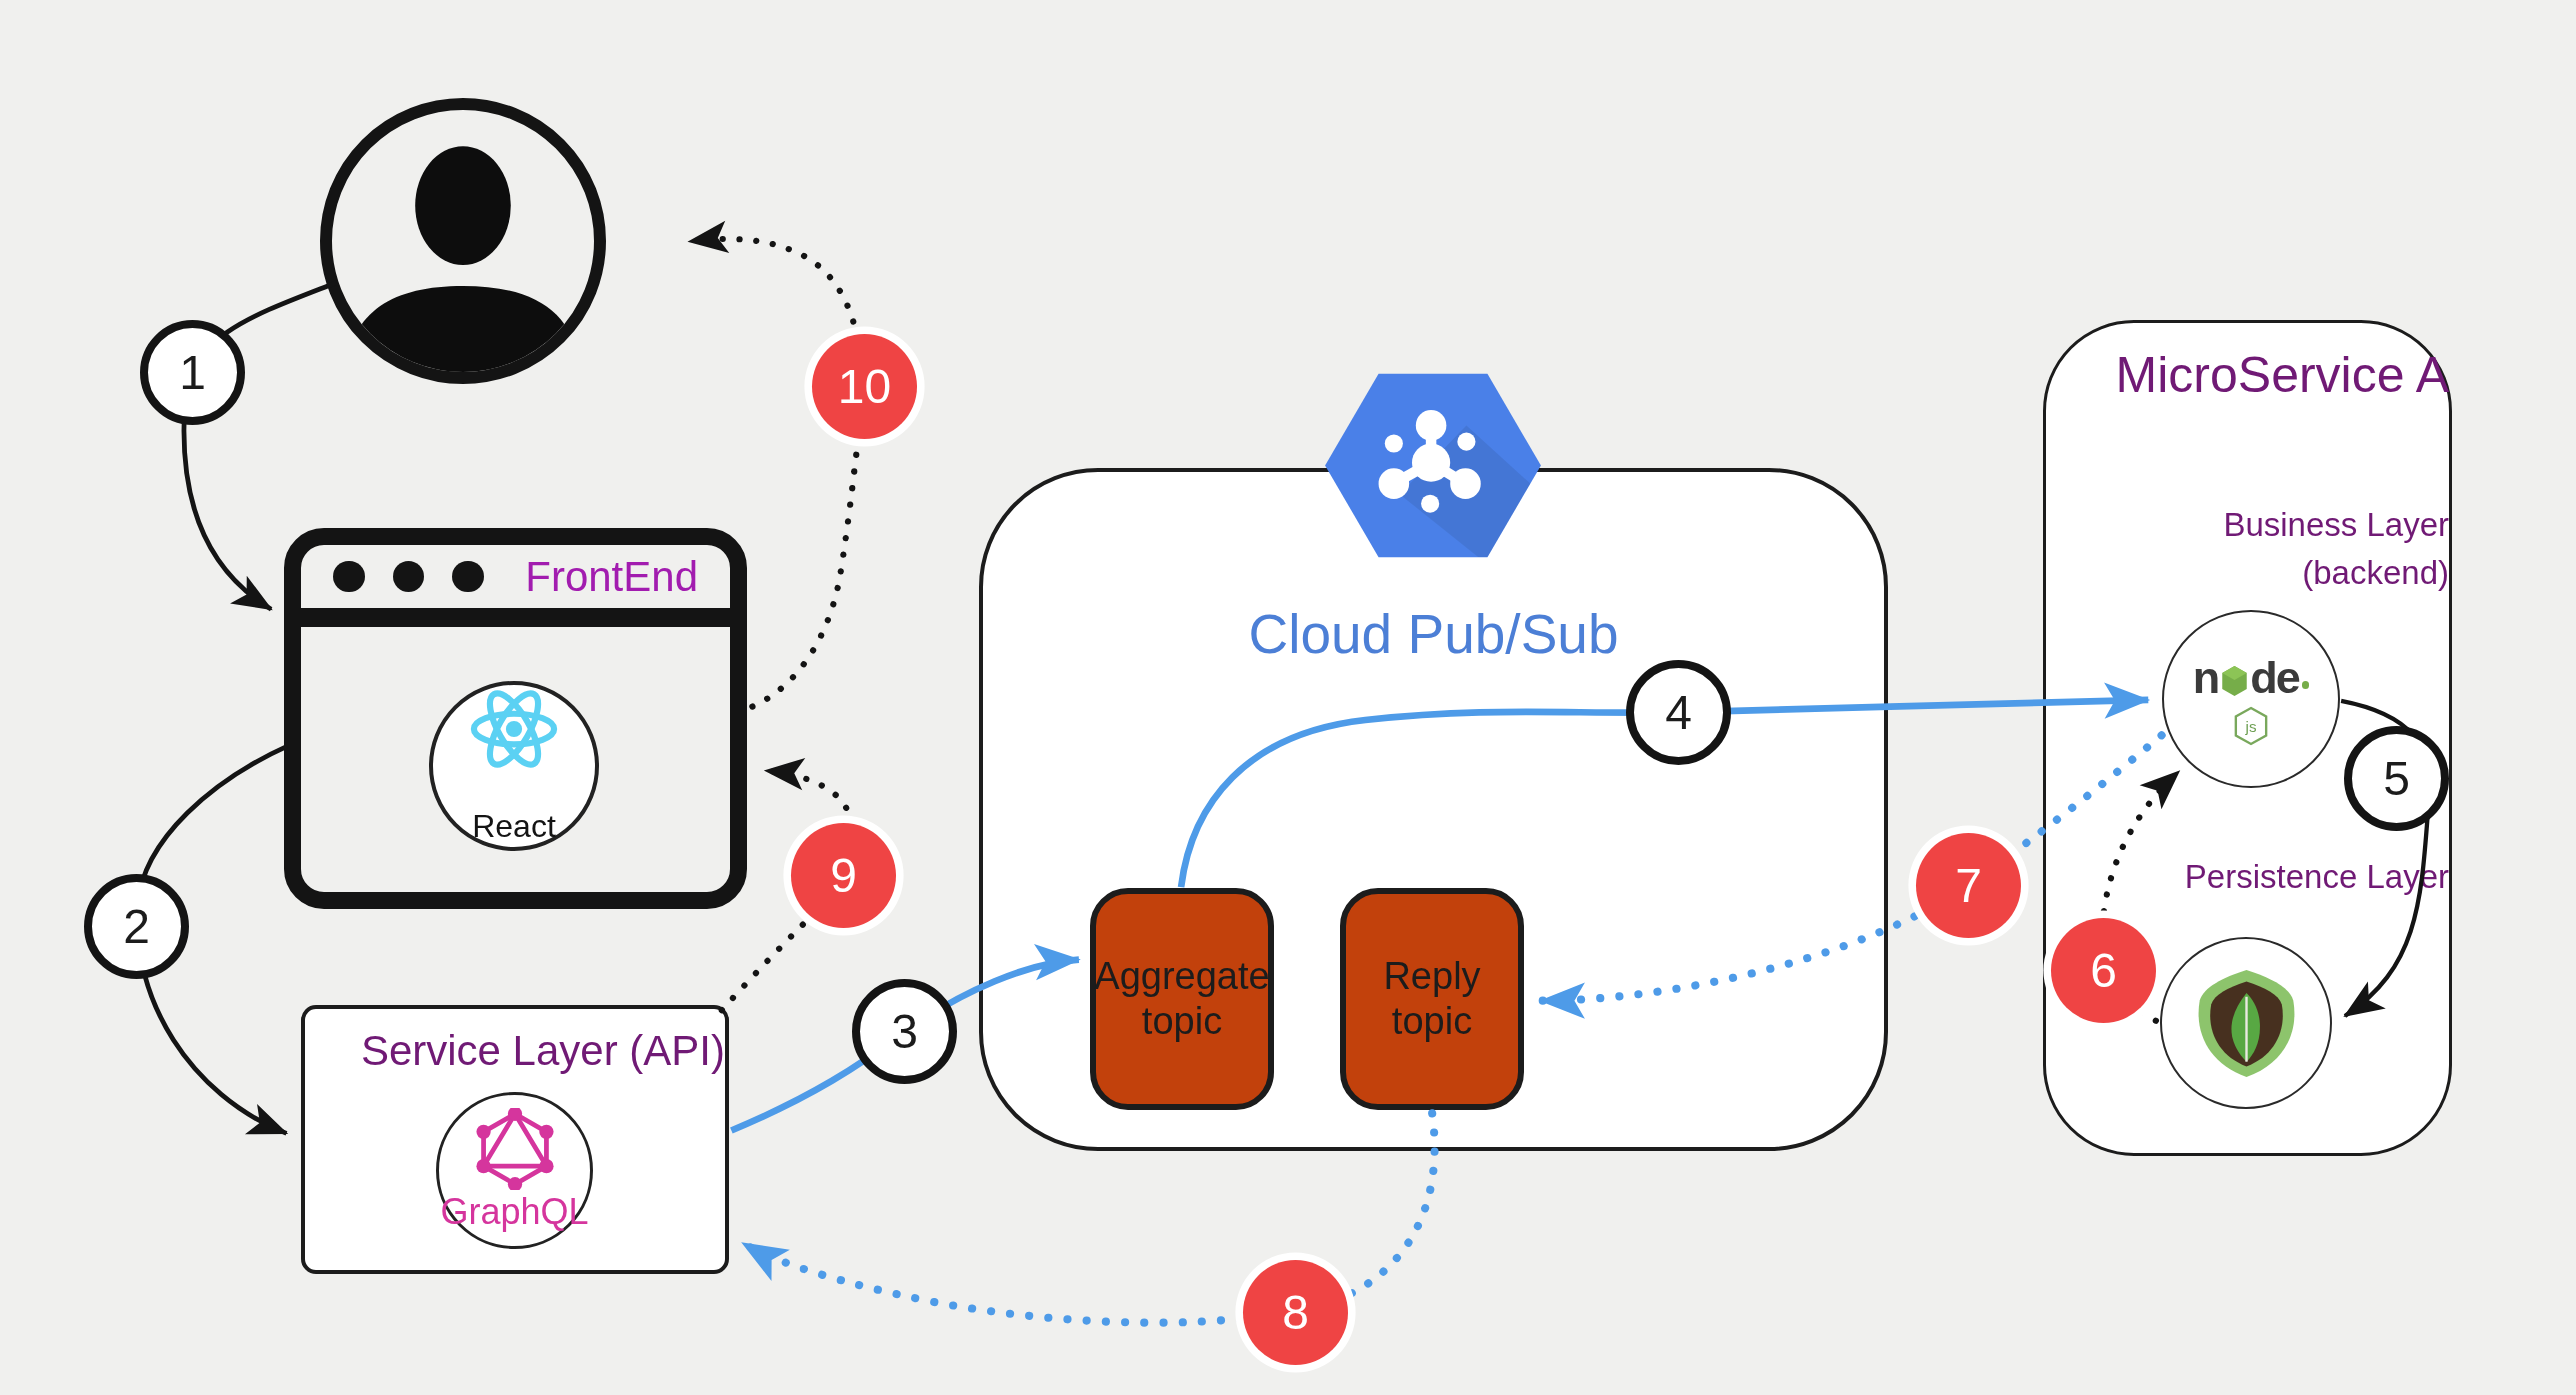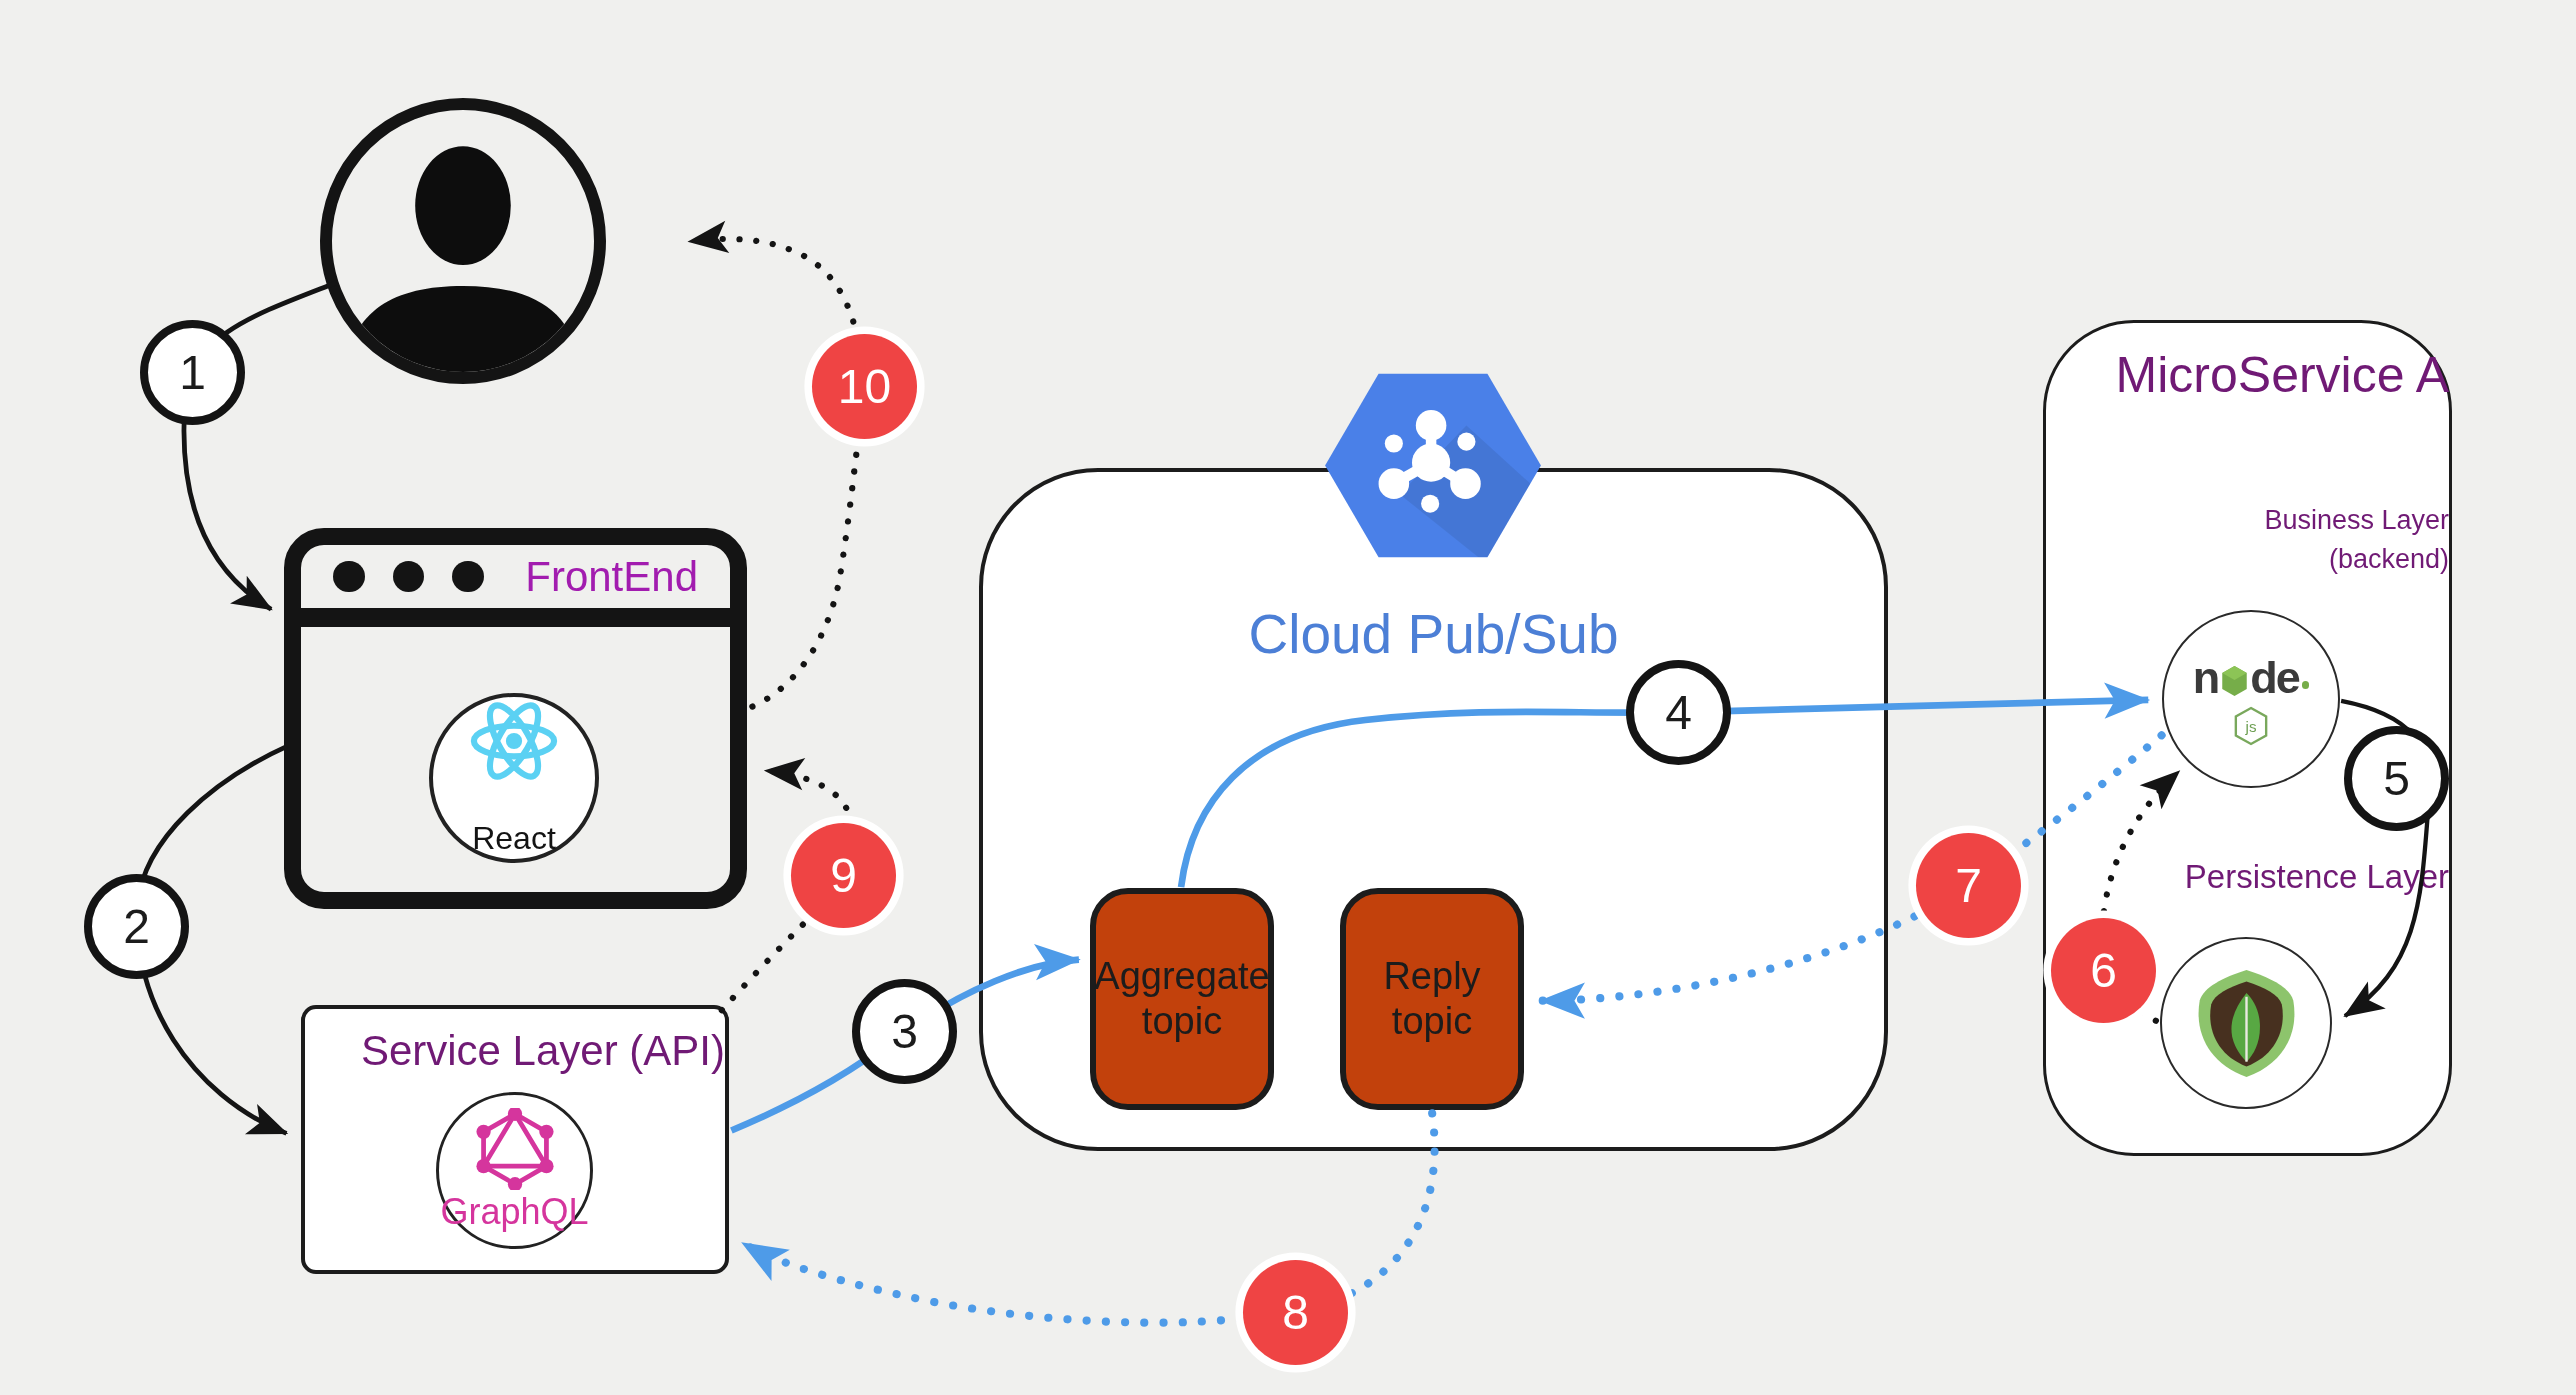--- a/index.html
+++ b/index.html
@@ -17,42 +17,42 @@
 
   
   .window{left:284px;top:528px;width:463px;height:381px;border:17px solid #141414;border-radius:40px;
     box-sizing:border-box;background:#f0f0ee;z-index:12;}
   .window-titlebar{position:absolute;left:0;top:0;right:0;height:82px;border-bottom:19px solid #141414;
     display:flex;align-items:center;padding:0 32px;box-sizing:border-box;}
   .win-dot{width:31.5px;height:31.5px;border-radius:50%;background:#141414;margin-right:28px;}
   .window-title{margin-left:auto;font-size:42px;color:#a21caf;}
   .tech-circle{position:absolute;background:#ffffff;border:4.8px solid #222222;border-radius:50%;box-sizing:border-box;
     display:flex;flex-direction:column;align-items:center;justify-content:center;}
-  .react-circle{left:128px;top:148px;width:170px;height:170px;gap:32px;}
+  .react-circle{left:128px;top:136px;width:170px;height:170px;gap:32px;}
   .react-label{font-size:32px;color:#141414;margin-top:5.7px;}
 
   
   .service-box{left:301px;top:1005px;width:428px;height:269px;border-radius:15px;z-index:12;}
   .service-title{position:absolute;left:0;right:0;top:18px;font-size:42px;}
   .graphql-circle{left:131px;top:83px;width:157px;height:157px;border-width:3.8px;}
   .graphql-label{font-size:36px;color:#d5359d;margin-top:1.9px;}
 
   
   .pubsub-box{left:979px;top:468px;width:909px;height:683px;border-radius:119px;z-index:10;}
   .pubsub-title{left:979px;top:602px;width:909px;font-size:55px;color:#4c7fd6;text-align:center;z-index:11;}
   .topic-box{top:888px;width:184px;height:222px;background:#c2410c;border:6.7px solid #1c1c1c;border-radius:38px;
     box-sizing:border-box;display:flex;flex-direction:column;align-items:center;justify-content:center;
     font-size:38px;line-height:1.18;color:#1c1c1c;z-index:12;}
   .topic-aggregate{left:1090px;}
   .topic-reply{left:1340px;}
 
   
   .micro-box{left:2043px;top:320px;width:409px;height:836px;border-width:3.8px;border-radius:91px;z-index:10;}
   .micro-title{position:absolute;left:0;right:0;top:23px;font-size:50px;}
-  .biz-label{position:absolute;left:0;right:0;top:178px;font-size:27px;line-height:1.45;}
+  .biz-label{position:absolute;left:0;right:0;top:178px;font-size:33px;line-height:1.45;}
   .node-circle{left:116px;top:287px;width:178px;height:178px;border-width:2.9px;border-color:#2a2a2a;}
   .persist-label{position:absolute;left:0;right:0;top:535px;font-size:33px;}
   .mongo-circle{left:114px;top:614px;width:172px;height:172px;border-width:2.9px;border-color:#2a2a2a;}
 
   
   .node-word{display:flex;align-items:center;font-weight:700;font-size:45px;color:#3b3b3b;letter-spacing:-1.9px;}
   .node-word .hex-o{margin:5.7px 1px 0 1.9px;}
   .node-tm-dot{width:7.6px;height:7.6px;border-radius:50%;background:#76ad49;margin-left:2.9px;margin-top:13.4px;}
   .js-hex{margin-top:1.9px;}
 

